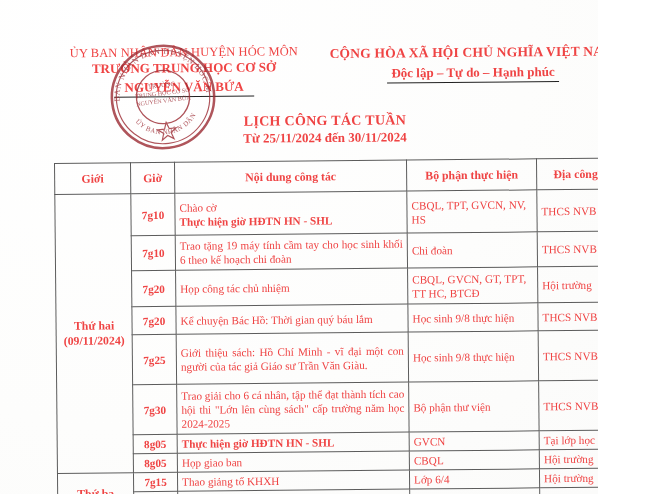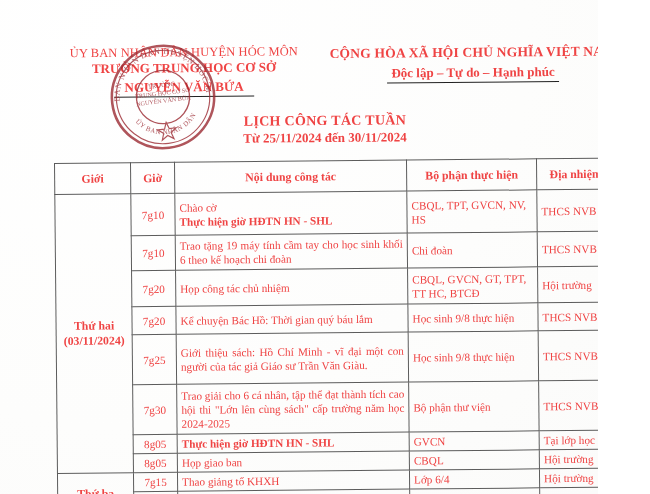--- a/index.html
+++ b/index.html
@@ -147,20 +147,21 @@
   col.c-dept  { width: 130px; }
   col.c-place { width: 78px; }
 
   td.day {
     text-align: center;
     font-weight: bold;
     font-size: 11.8px;
   }
   td.time {
     text-align: center;
+    font-weight: bold;
   }
   td.task {
     text-align: justify;
     text-justify: inter-word;
   }
   td.task .b {
     font-weight: bold;
   }
   td.dept, td.place {
     text-align: left;
@@ -220,28 +221,28 @@
           <col class="c-task">
           <col class="c-dept">
           <col class="c-place">
       </colgroup>
       <thead>
         <tr>
           <th>Giới</th>
           <th>Giờ</th>
           <th>Nội dung công tác</th>
           <th>Bộ phận thực hiện</th>
-          <th>Địa nhiệm</th>
+          <th>Địa công</th>
         </tr>
       </thead>
       <tbody>
           <tr style="height: 42px;">
             <td class="day" rowspan="8">
               <div>Thứ hai</div>
-              <div>(03/11/2024)</div>
+              <div>(09/11/2024)</div>
             </td>
             <td class="time">7g10</td>
             <td class="task">
               <div>Chào cờ</div>
               <div class="b">Thực hiện giờ HĐTN HN - SHL</div>
             </td>
             <td class="dept">CBQL, TPT, GVCN, NV, HS</td>
             <td class="place">THCS NVB</td>
           </tr>
           <tr style="height: 35px;">

